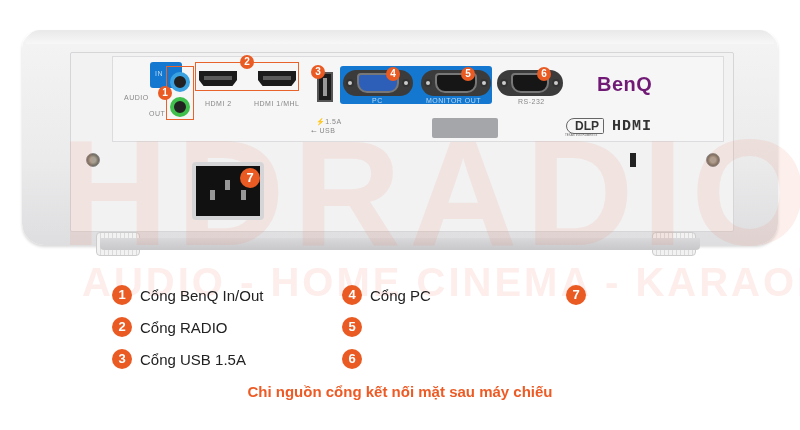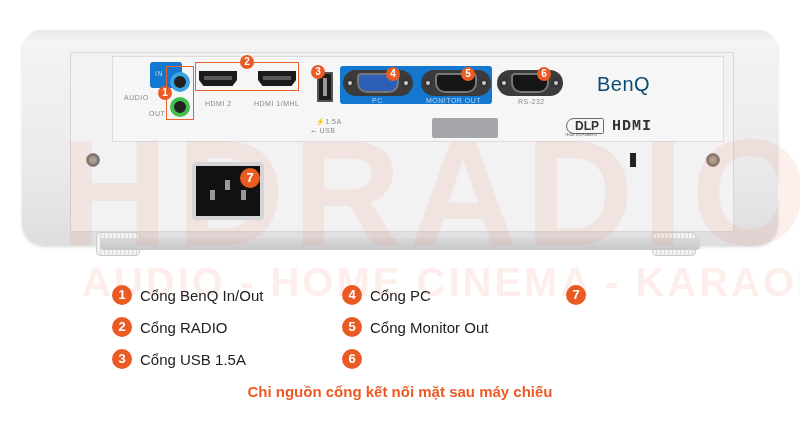--- a/index.html
+++ b/index.html
@@ -76,21 +76,21 @@
   .lock-slot { position: absolute; left: 630px; top: 153px; width: 6px; height: 14px; background: #222; }
   .callout-box { position: absolute; border: 1.5px solid #e8632b; }
 
   .badge {
     position: absolute; width: 14px; height: 14px; border-radius: 50%;
     background: #ea5b24; color: #fff; font-weight: bold; font-size: 10px;
     text-align: center; line-height: 14px;
   }
   .badge.lg { width: 20px; height: 20px; line-height: 20px; font-size: 13px; }
 
-  .brand { position: absolute; left: 597px; top: 73px; font-size: 20px; font-weight: normal; color: #0c4a6e; letter-spacing: 0.5px; }
+  .brand { position: absolute; left: 597px; top: 73px; font-size: 20px; font-weight: bold; color: #701a75; letter-spacing: 0.5px; }
   .dlp { position: absolute; left: 566px; top: 118px; font-size: 12px; font-weight: bold; color: #333; border: 1px solid #666; border-radius: 10px 2px 2px 10px; padding: 0 4px 0 8px; }
   .dlp-sub { position: absolute; left: 565px; top: 133px; font-size: 3px; color: #666; }
   .hdmi-logo { position: absolute; left: 612px; top: 118px; font-size: 15px; font-weight: bold; color: #333; letter-spacing: 1px; font-family: "Liberation Mono", monospace; }
 
   
   .legend-item { position: absolute; display: flex; align-items: center; height: 22px; }
   .legend-item .badge { position: static; margin-right: 8px; }
   .legend-text { font-size: 15px; color: #222; white-space: nowrap; }
   .caption { position: absolute; left: 0; width: 800px; top: 383px; text-align: center;
     font-size: 15px; font-weight: bold; color: #ee5a24; }
@@ -188,21 +188,20 @@
 <div class="legend-item" style="left:112px;top:348px;">
   <span class="badge lg">3</span>
   <span class="legend-text">Cổng USB 1.5A</span>
 </div>
 <div class="legend-item" style="left:342px;top:284px;">
   <span class="badge lg">4</span>
   <span class="legend-text">Cổng PC</span>
 </div>
 <div class="legend-item" style="left:342px;top:316px;">
   <span class="badge lg">5</span>
-  <span class="legend-text">Cổng Monitor Out</span>
 </div>
 <div class="legend-item" style="left:342px;top:348px;">
   <span class="badge lg">6</span>
 </div>
 <div class="legend-item" style="left:566px;top:284px;">
   <span class="badge lg">7</span>
 </div>
 
 <div class="caption">Chi nguồn cổng kết nối mặt sau máy chiếu</div>
 

